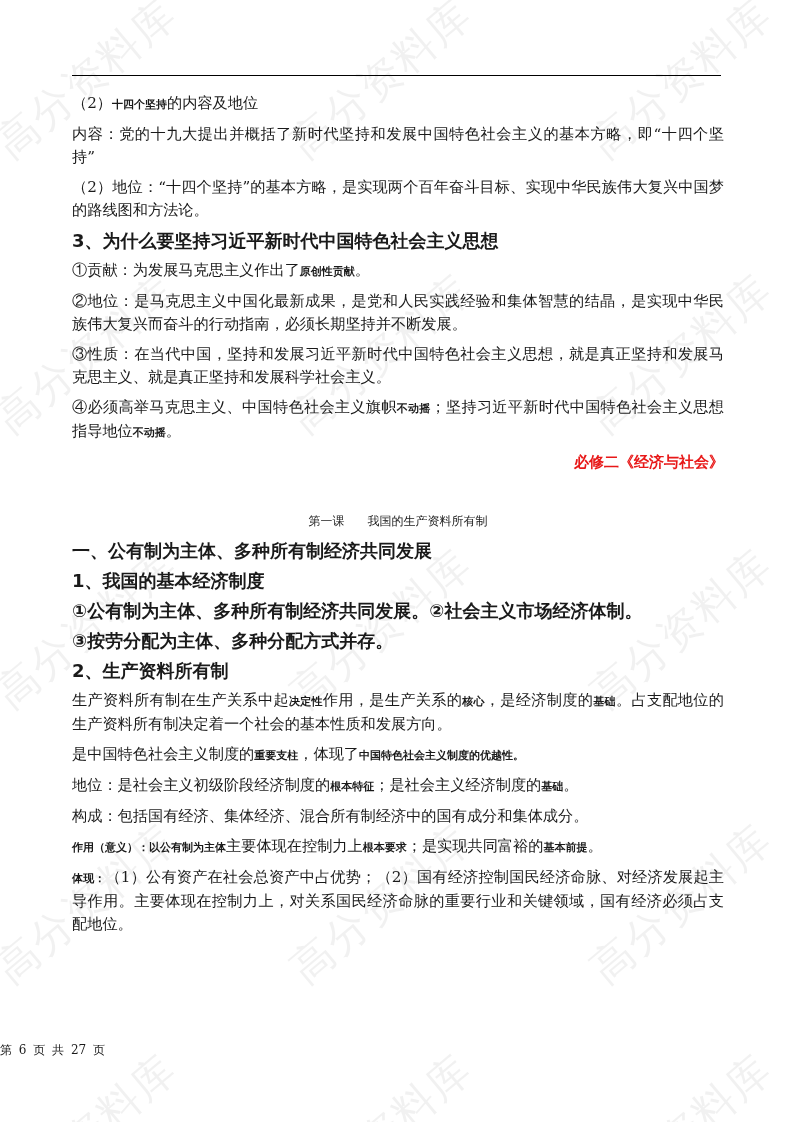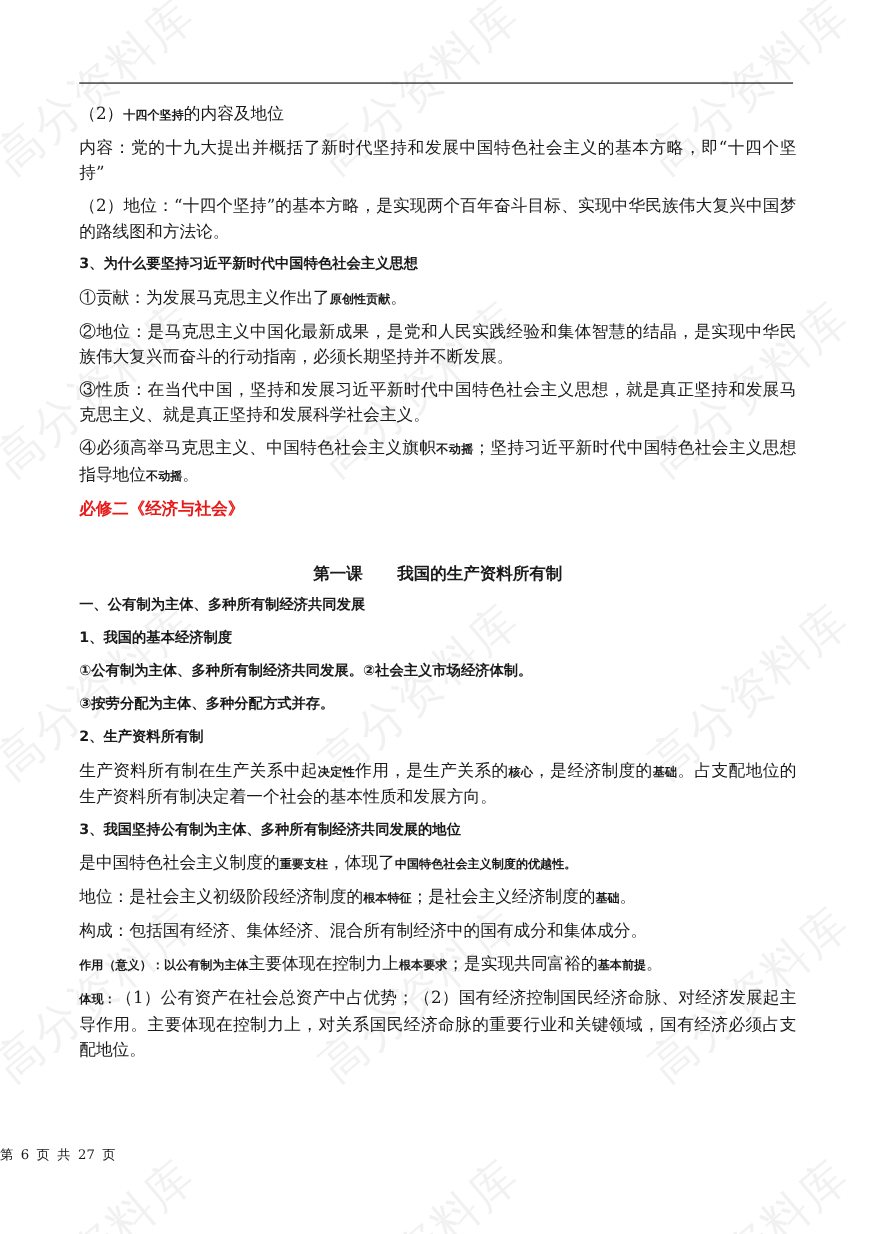--- a/index.html
+++ b/index.html
@@ -19,28 +19,28 @@
   .header-rule {
     position: absolute; left: 72px; top: 75px; width: 649px; height: 0;
     border-top: 1px solid #000; z-index: 1;
   }
   .content {
     position: absolute; left: 72px; top: 92px; width: 652px; z-index: 1;
     font-size: 15.2px; line-height: 23px;
   }
   .p { margin: 0 0 7px 0; text-align: justify; }
   .b { font-family: "DejaVu Sans", "Liberation Sans", sans-serif; font-weight: bold; font-size: 11px; }
-  .h { font-family: "DejaVu Sans", "Liberation Sans", sans-serif; font-weight: bold; font-size: 13px; margin: 0 0 7px 0; }
+  .h { font-family: "DejaVu Sans", "Liberation Sans", sans-serif; font-weight: bold; font-size: 18px; margin: 0 0 7px 0; }
   .red-title {
     color: #e81818; font-family: "DejaVu Sans", "Liberation Sans", sans-serif;
-    font-weight: bold; font-size: 15px; text-align: left; margin: 4px 0 0 0;
+    font-weight: bold; font-size: 15px; text-align: right; margin: 4px 0 0 0;
   }
   .lesson-title {
-    font-family: "DejaVu Sans", "Liberation Sans", sans-serif; font-weight: bold;
-    font-size: 15px; text-align: center; margin: 36px 0 6px 0; white-space: pre;
+    font-family: "DejaVu Sans", "Liberation Sans", sans-serif; font-weight: normal;
+    font-size: 12px; text-align: center; margin: 36px 0 6px 0; white-space: pre;
   }
   .footer {
     position: absolute; top: 1042px; left: 0; width: 793px; 
     font-size: 12px; z-index: 1; word-spacing: 3px;
   }
 </style>
 </head>
 <body>
 
 <div class="watermarks" id="wm-layer">
@@ -88,21 +88,20 @@
 
   <p class="h">1、我国的基本经济制度</p>
   <p class="h">①公有制为主体、多种所有制经济共同发展。②社会主义市场经济体制。</p>
   <p class="h">③按劳分配为主体、多种分配方式并存。</p>
 
   <p class="h">2、生产资料所有制</p>
   <p class="p">
     <span>生产资料所有制在生产关系中起</span><span class="b">决定性</span><span>作用，是生产关系的</span><span class="b">核心</span><span>，是经济制度的</span><span class="b">基础</span><span>。占支配地位的生产资料所有制决定着一个社会的基本性质和发展方向。</span>
   </p>
 
-  <p class="h">3、我国坚持公有制为主体、多种所有制经济共同发展的地位</p>
   <p class="p">
     <span>是中国特色社会主义制度的</span><span class="b">重要支柱</span><span>，体现了</span><span class="b">中国特色社会主义制度的优越性。</span>
   </p>
 
   <p class="p">
     <span>地位：是社会主义初级阶段经济制度的</span><span class="b">根本特征</span><span>；是社会主义经济制度的</span><span class="b">基础</span><span>。</span>
   </p>
   <p class="p">构成：包括国有经济、集体经济、混合所有制经济中的国有成分和集体成分。</p>
   <p class="p">
     <span class="b">作用（意义）：以公有制为主体</span><span>主要体现在控制力上</span><span class="b">根本要求</span><span>；是实现共同富裕的</span><span class="b">基本前提</span><span>。</span>

